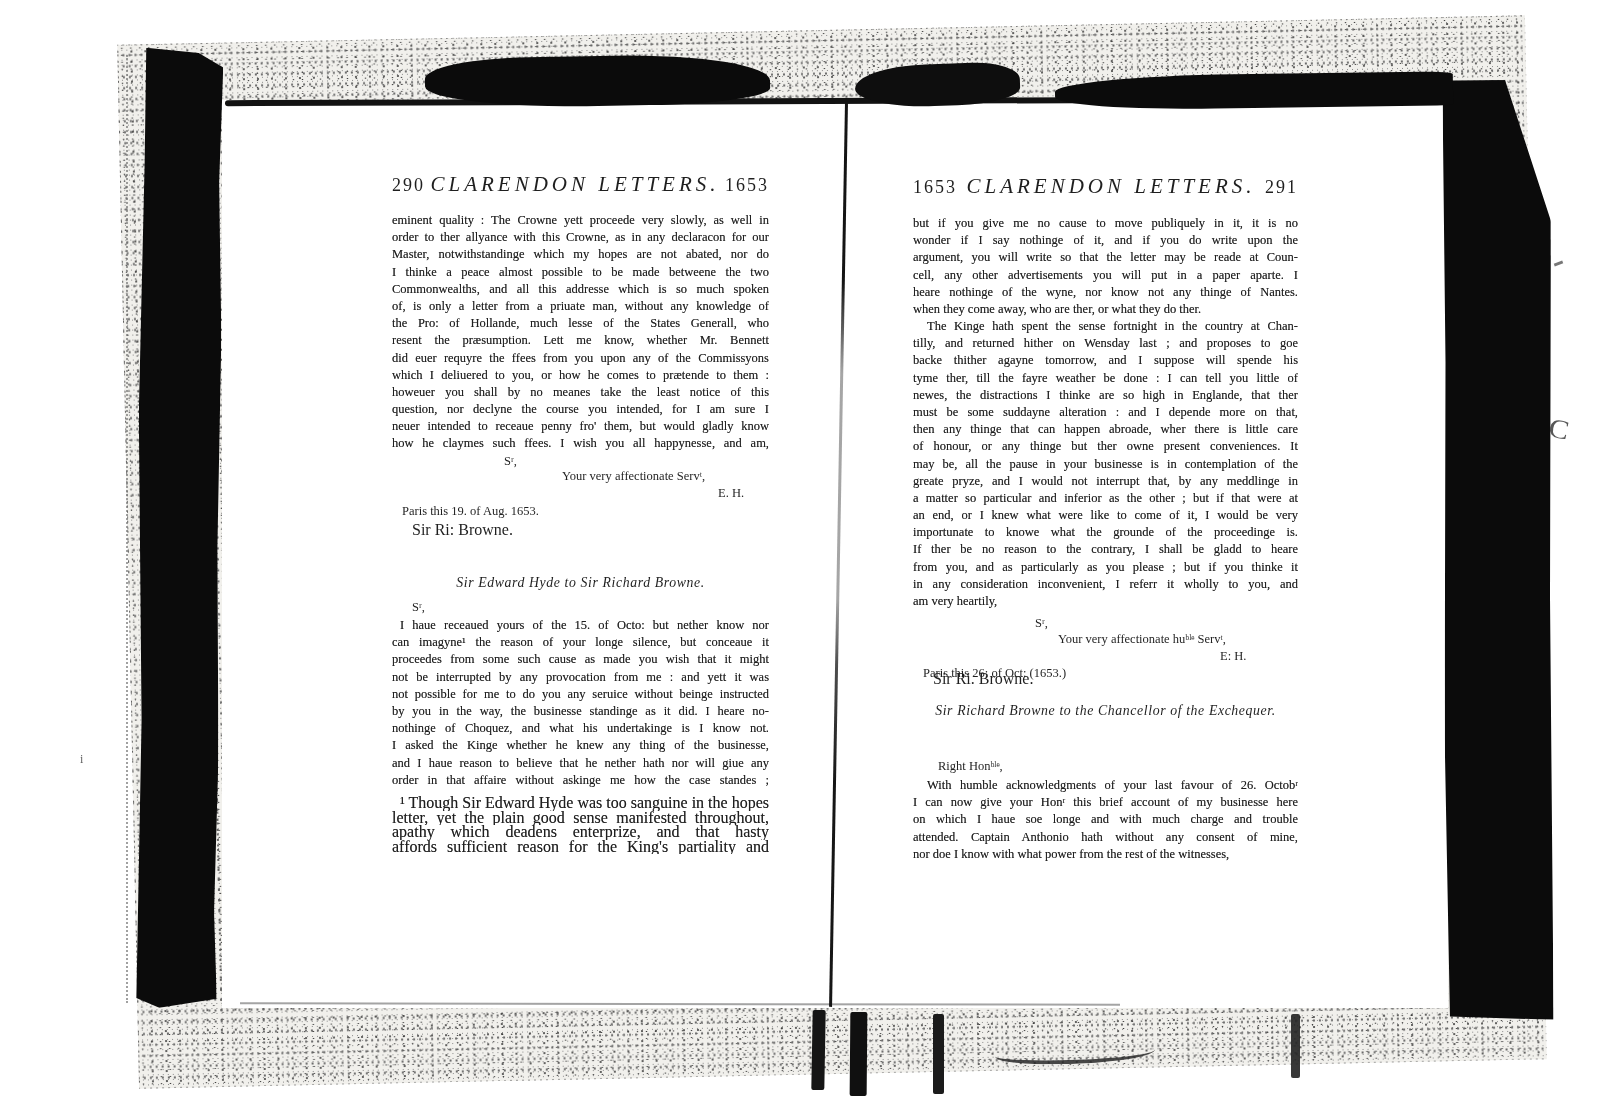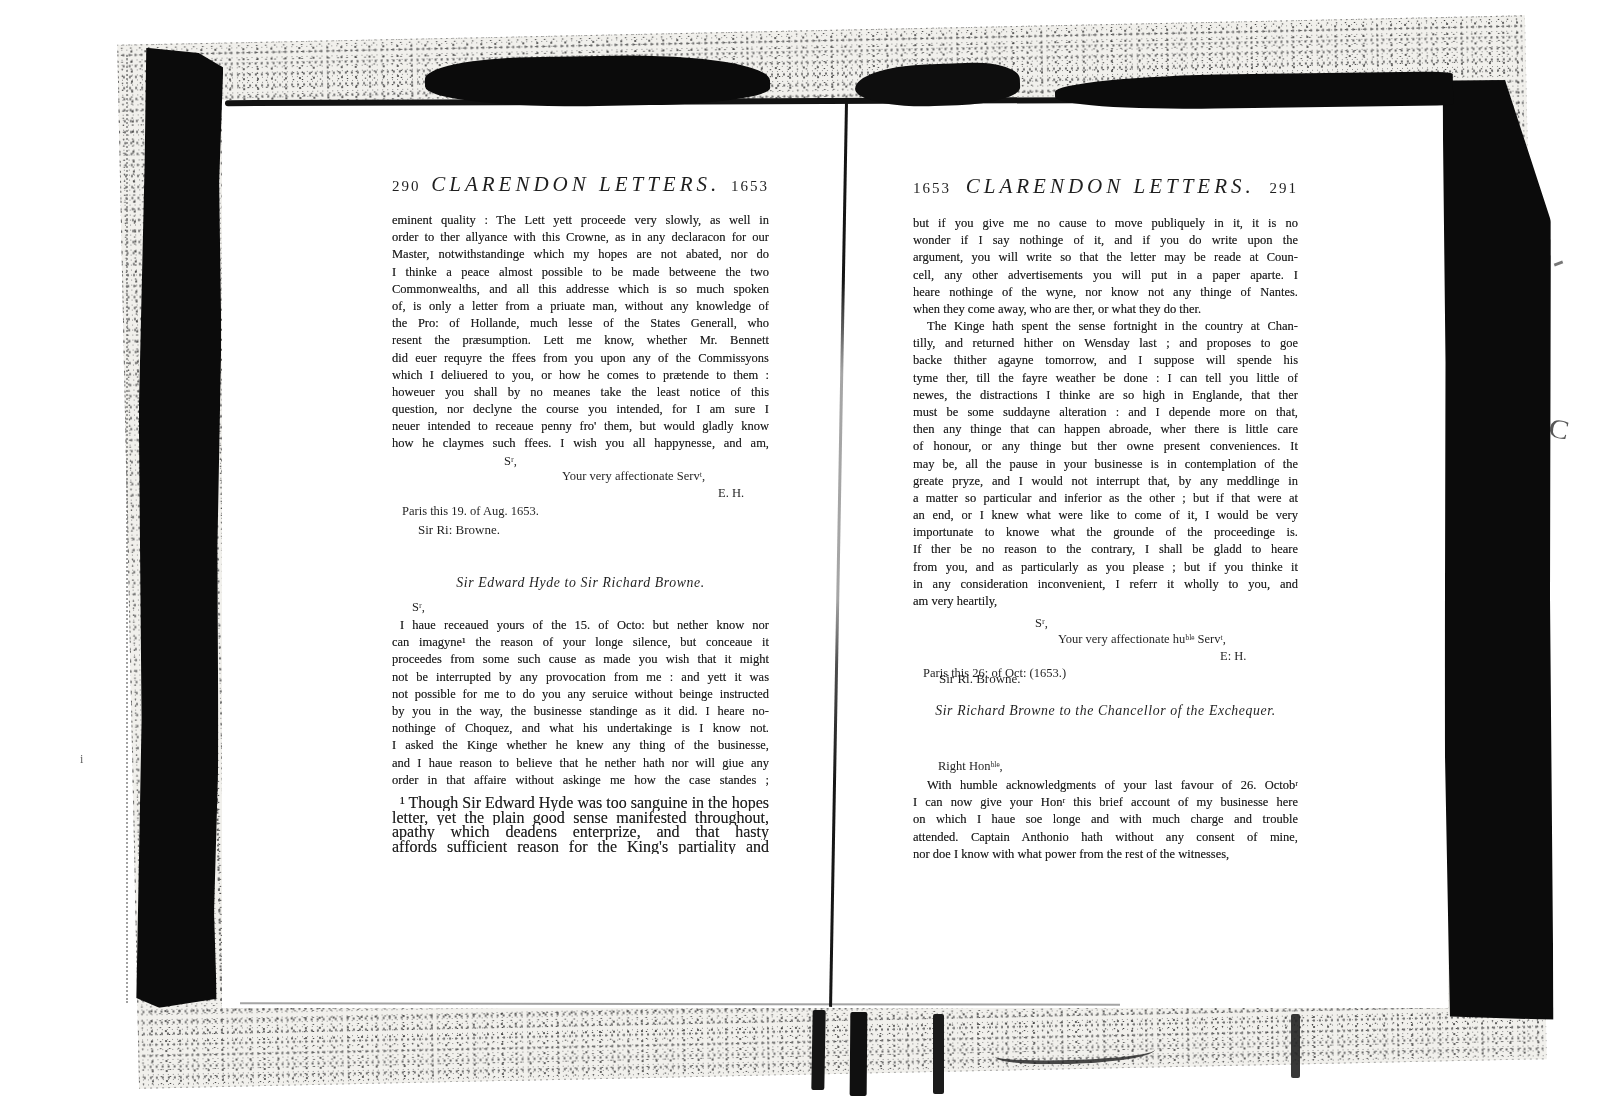--- a/index.html
+++ b/index.html
@@ -45,32 +45,32 @@
     border-radius:0 0 60% 40%;transform:rotate(-1deg);opacity:.85;}
   .cmark{left:1549px;top:412px;font-size:30px;color:#2e2e2e;transform:rotate(12deg) scaleY(.9);opacity:.8;}
   .imark{left:80px;top:752px;font-size:12px;color:#444;opacity:.85;}
   .rsquig{left:1554px;top:262px;width:9px;height:3px;background:#555;transform:rotate(-20deg);opacity:.8;}
 
   
   .page{font-size:12.5px;line-height:17.2px;}
   .lp{left:392px;top:176px;width:377px;height:700px;}
   .rp{left:913px;top:178px;width:385px;height:700px;}
   .phead{left:0;top:0;width:100%;display:flex;justify-content:space-between;align-items:baseline;}
-  .pnum{font-size:15px;letter-spacing:2px;}
+  .pnum{font-size:18px;letter-spacing:2px;}
   .ptitle{font-style:italic;font-size:21px;letter-spacing:4px;white-space:nowrap;}
   .para{width:100%;}
   .tl{height:17.2px;line-height:17.2px;overflow:hidden;text-align:justify;text-align-last:justify;
       text-shadow:0 0 .4px rgba(30,30,30,.55);}
   .loose-last .tl:last-child{text-align-last:left;}
   .indent-8 .tl:first-child{text-indent:8px;}
   .indent-14 .tl:first-child{text-indent:14px;}
   .fn .tl{height:14.6px;line-height:14.6px;font-size:16px;text-align:justify;text-align-last:justify;}
   .fn .tl:first-child{text-indent:8px;}
   .letter-heading{width:100%;text-align:center;font-style:italic;font-size:13.8px;letter-spacing:.6px;}
-  .small{font-size:13px;margin-left:6px;}
+  .small{font-size:16px;}
 
   
   .lp-para1{top:36px;}
   .lp-salute{top:277px;left:112px;}
   .lp-vale{top:292px;left:170px;}
   .lp-sig{top:309px;left:326px;}
   .lp-date{top:327px;left:10px;}
   .lp-addr{top:345px;left:20px;}
   .lp-head2{top:398px;}
   .lp-salute2{top:423px;left:20px;}
@@ -115,21 +115,21 @@
   <span class="abs imark">i</span>
 
   <div class="abs page lp">
     <div class="abs phead">
       <span class="pnum">290</span>
       <span class="ptitle">CLARENDON LETTERS.</span>
       <span class="pnum">1653</span>
     </div>
 
     <div class="abs para lp-para1">
-        <div class="tl">eminent quality :  The Lett yett proceede very slowly, as well in</div>
+        <div class="tl">eminent quality :  The Crowne yett proceede very slowly, as well in</div>
         <div class="tl">order to ther allyance with this Crowne, as in any declaracon for our</div>
         <div class="tl">Master, notwithstandinge which my hopes are not abated, nor do</div>
         <div class="tl">I thinke a peace almost possible to be made betweene the two</div>
         <div class="tl">Commonwealths, and all this addresse which is so much spoken</div>
         <div class="tl">of, is only a letter from a priuate man, without any knowledge of</div>
         <div class="tl">the Pro: of Hollande, much lesse of the States Generall, who</div>
         <div class="tl">resent the præsumption.  Lett me know, whether Mr. Bennett</div>
         <div class="tl">did euer requyre the ffees from you upon any of the Commissyons</div>
         <div class="tl">which I deliuered to you, or how he comes to prætende to them :</div>
         <div class="tl">howeuer you shall by no meanes take the least notice of this</div>

